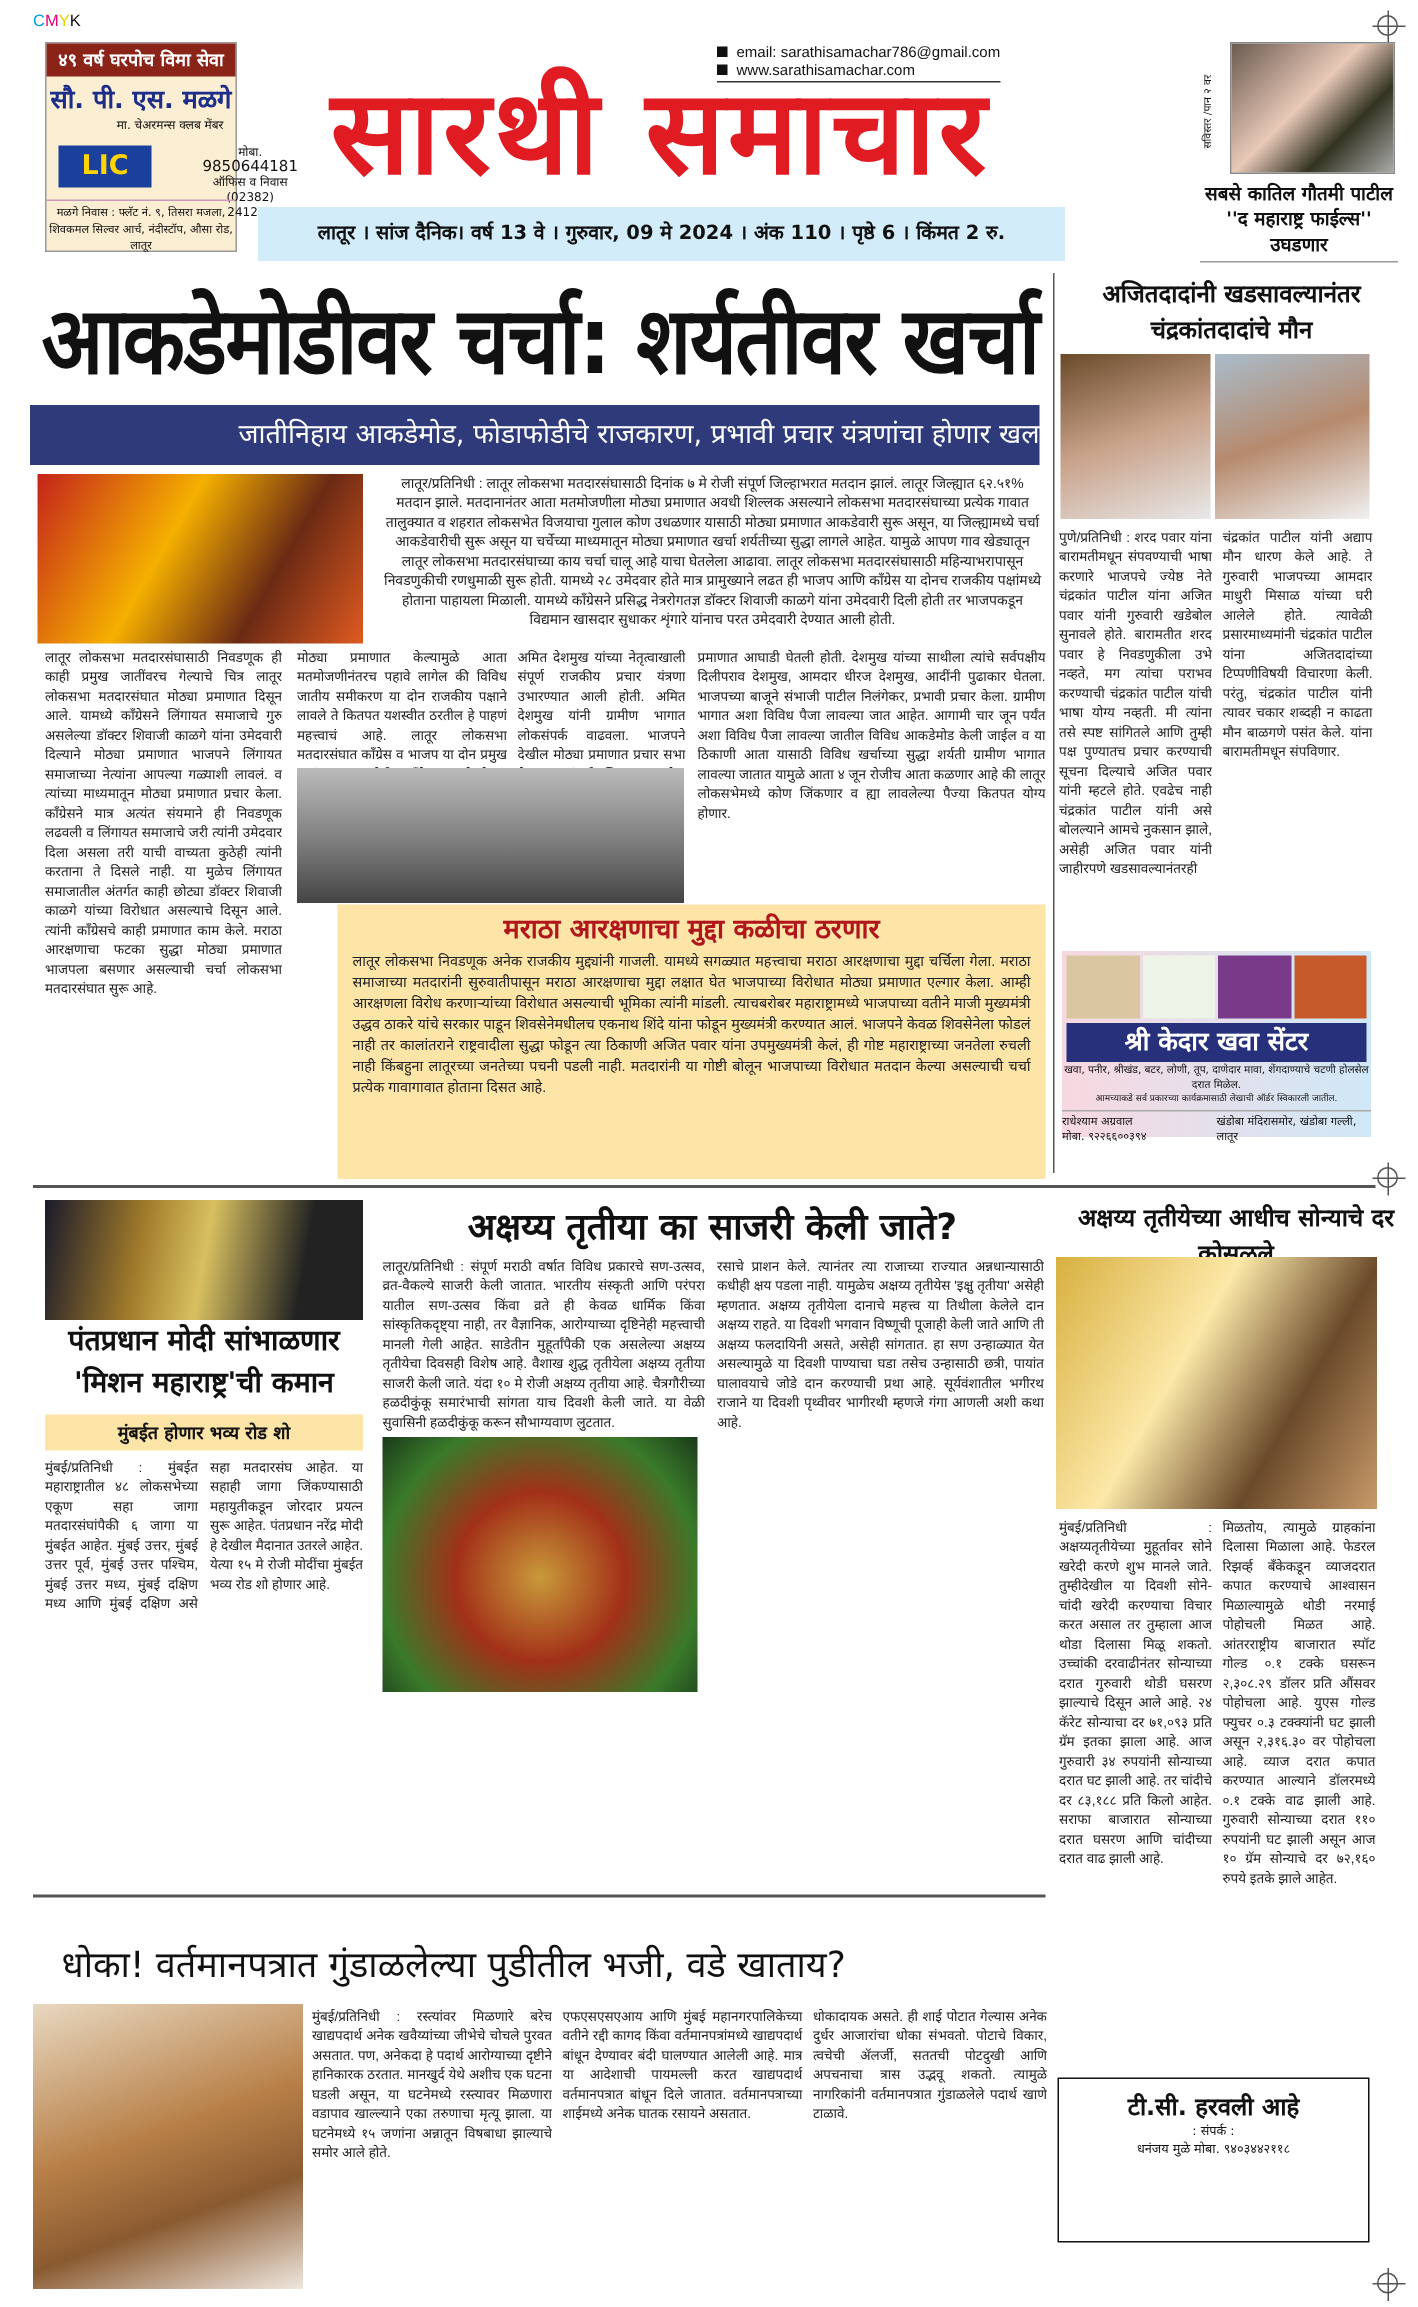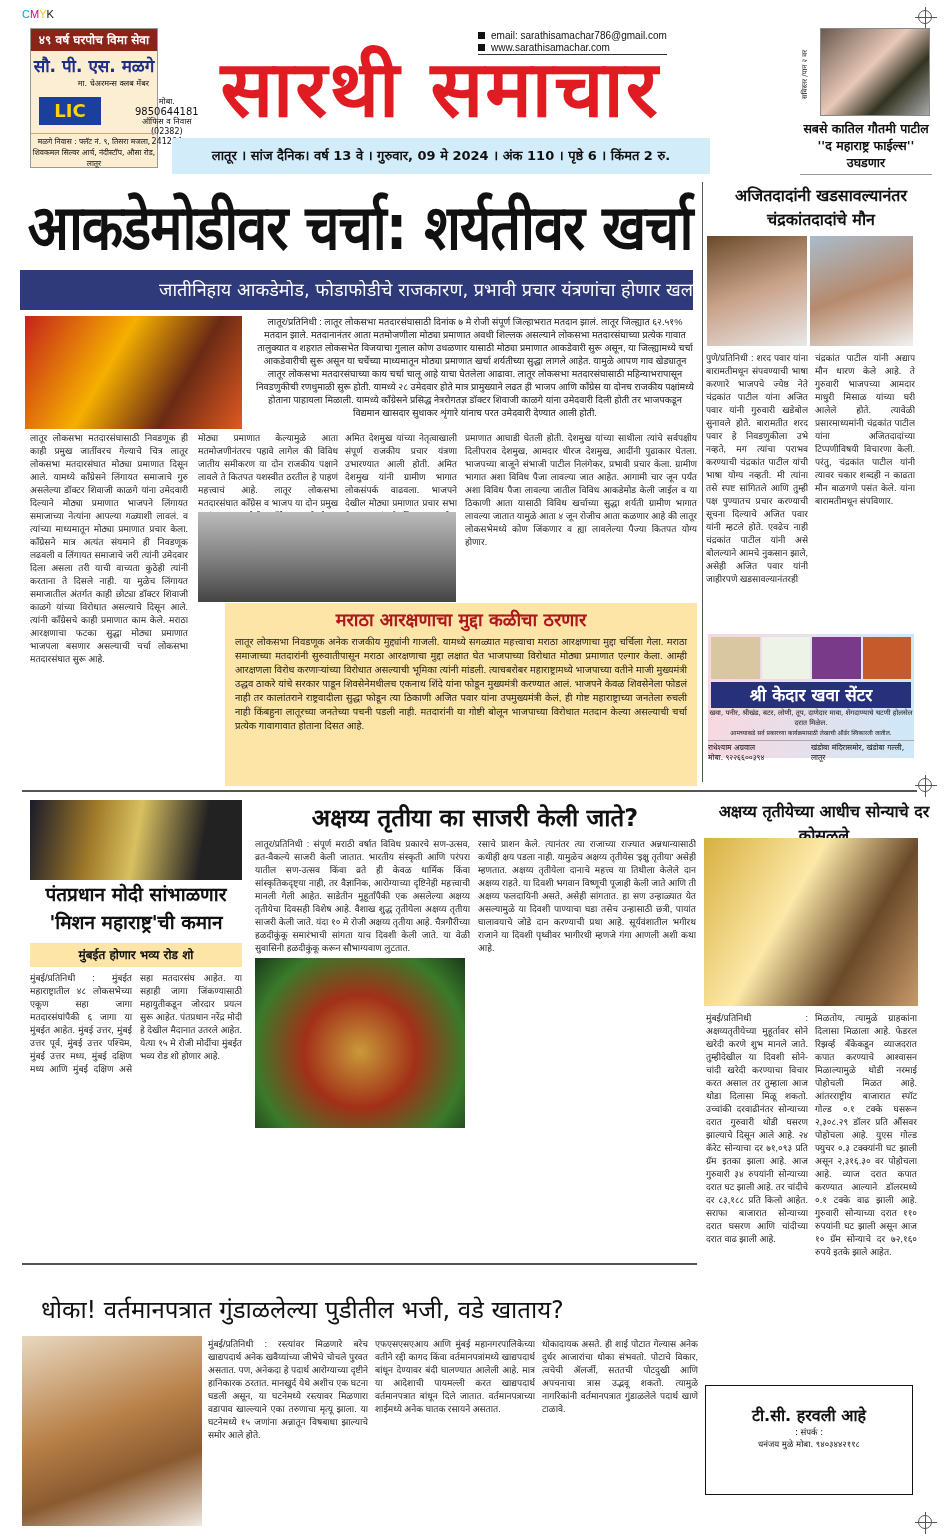--- a/index.html
+++ b/index.html
@@ -38,21 +38,21 @@
 .ad-kedar .imgs div{flex:1;height:42px}
 .ad-kedar .brand{background:#27307b;color:#fff;font-weight:bold;font-size:17px;text-align:center;height:26px;line-height:26px;margin:0 3px}
 .ad-kedar .line{font-size:7px;text-align:center;line-height:10px}
 .ad-kedar .contact{display:flex;font-size:7.5px;line-height:10px;margin-top:2px;border-top:1px solid #aaa;padding-top:2px}
 .ad-kedar .contact div{flex:1;text-align:left}
 .hl-akshaya{left:255px;top:800px;width:440px;height:36px;font-size:24px;text-align:center;line-height:36px;font-weight:bold}
 .modi-hl{left:30px;top:880px;width:212px;font-size:19px;text-align:center;line-height:28px;font-weight:bold}
 .modi-sub{left:30px;top:943px;width:212px;height:24px;background:#fde4a7;font-size:12px;text-align:center;line-height:24px;font-weight:bold}
 .gold-hl{left:706px;top:800px;width:236px;font-size:16px;font-weight:bold;text-align:center;line-height:24px}
 .hl-dhoka{left:41px;top:1290px;width:675px;height:40px;font-size:24px;text-align:left;line-height:40px;font-weight:normal}
-.tc-box{left:705px;top:1385px;width:208px;height:110px;border:1.5px solid #111;padding:20px}
+.tc-box{left:705px;top:1385px;width:208px;height:110px;border:1.5px solid #111;padding:9px}
 .tc-box h4{font-size:16px;text-align:center;line-height:20px}
 .tc-box .body{font-size:8.5px;line-height:13px;text-align:justify}
 .tc-box .c{font-size:8.5px;text-align:center;line-height:12px}
 </style>
 </head>
 <body>
 
 <div class="abs cmyk" style="left:22px">
   <span class="c">C</span><span class="m">M</span><span class="y">Y</span><span class="k">K</span>
 </div>

